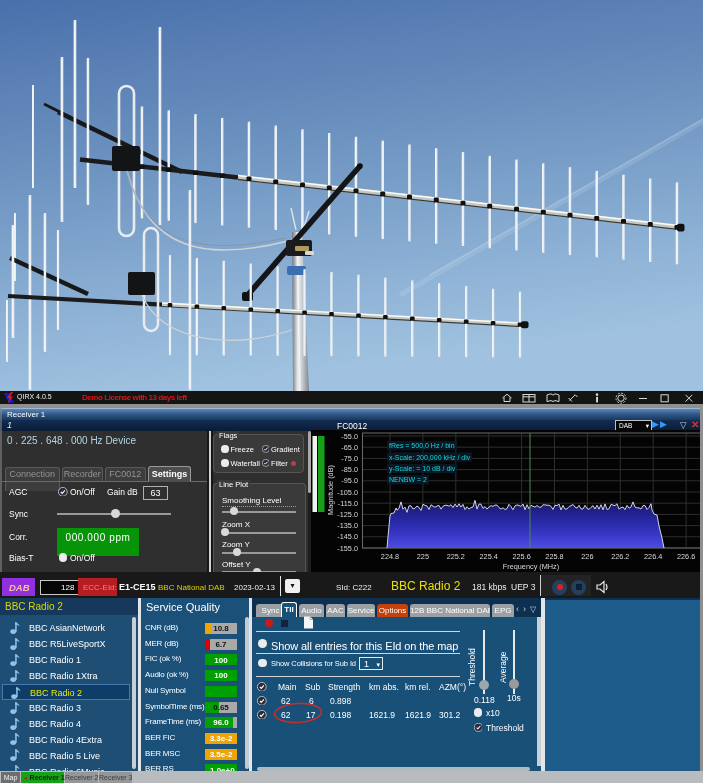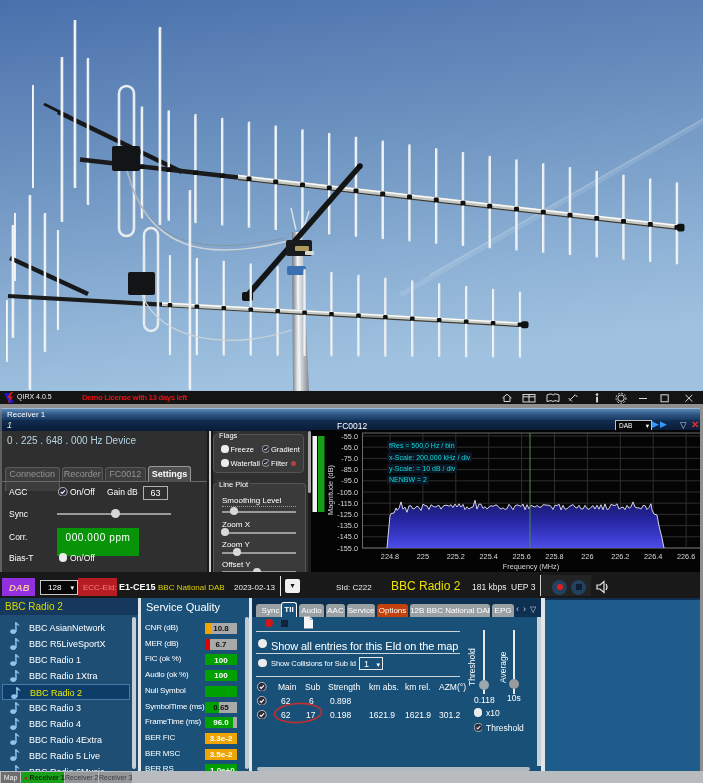--- a/index.html
+++ b/index.html
@@ -369,21 +369,21 @@
 <rect x="76" y="45.2" width="42" height="9.2" fill="#0a1828" opacity="0.9"></rect>
 <text x="78" y="52.3" font-size="7" fill="#10dada" font-family="Liberation Sans, sans-serif">NENBW = 2</text>
 <rect x="1.5" y="6" width="4.5" height="76" fill="#f2f2f2"></rect>
 <rect x="7" y="6" width="6.5" height="76" fill="#17a017"></rect>
 </svg>
 
 <div class="abs" style="left:0;top:572px;width:703px;height:26px;background:#191919"></div>
 <div class="abs" style="left:541px;top:575px;width:50px;height:21px;background:#232323"></div>
 <div class="abs" style="left:2px;top:577.5px;width:33px;height:18.5px;background:#9230e0"></div>
 <div class="abs" style="left:9px;top:581.5px;font-size:9.5px;font-weight:bold;font-style:italic;color:#f6c0aa">DAB</div>
-<div class="abs" style="left:40px;top:580px;width:29px;height:13px;background:#060606;border:1px solid #c8c8c8;border-radius:0;font-size:8px;color:#fff;line-height:13px;padding-left:7px">128<span style="position:absolute;right:3px;top:0;font-size:7px">▾</span></div>
+<div class="abs" style="left:40px;top:580px;width:29px;height:13px;background:#060606;border:1px solid #c8c8c8;border-radius:0;font-size:8px;color:#fff;line-height:13px;padding-left:20px">128<span style="position:absolute;right:3px;top:0;font-size:7px">▾</span></div>
 <div class="abs" style="left:78px;top:577.5px;width:39px;height:18.5px;background:#b51d23"></div>
 <div class="abs" style="left:83px;top:582.5px;font-size:8px;color:#f08080">ECC-EId:</div>
 <div class="abs" style="left:119px;top:582px;font-size:9px;font-weight:bold;color:#fff">E1-CE15</div>
 <div class="abs" style="left:158px;top:582.5px;font-size:8px;color:#ddd000">BBC National DAB</div>
 <div class="abs" style="left:234px;top:582.5px;font-size:8px;color:#eee">2023-02-13</div>
 <div class="abs" style="left:280px;top:576px;width:1px;height:20px;background:#e8e8e8"></div>
 <div class="abs" style="left:285px;top:579px;width:15px;height:14px;background:#f0f0f0;border-radius:2px;text-align:center;font-size:8px;color:#111;line-height:14px">▾</div>
 <div class="abs" style="left:336px;top:582.5px;font-size:8px;color:#eee">SId: C222</div>
 <div class="abs" style="left:391px;top:578.5px;font-size:12px;color:#e8e000">BBC Radio 2</div>
 <div class="abs" style="left:472px;top:582px;font-size:8.5px;color:#eee">181 kbps</div>

